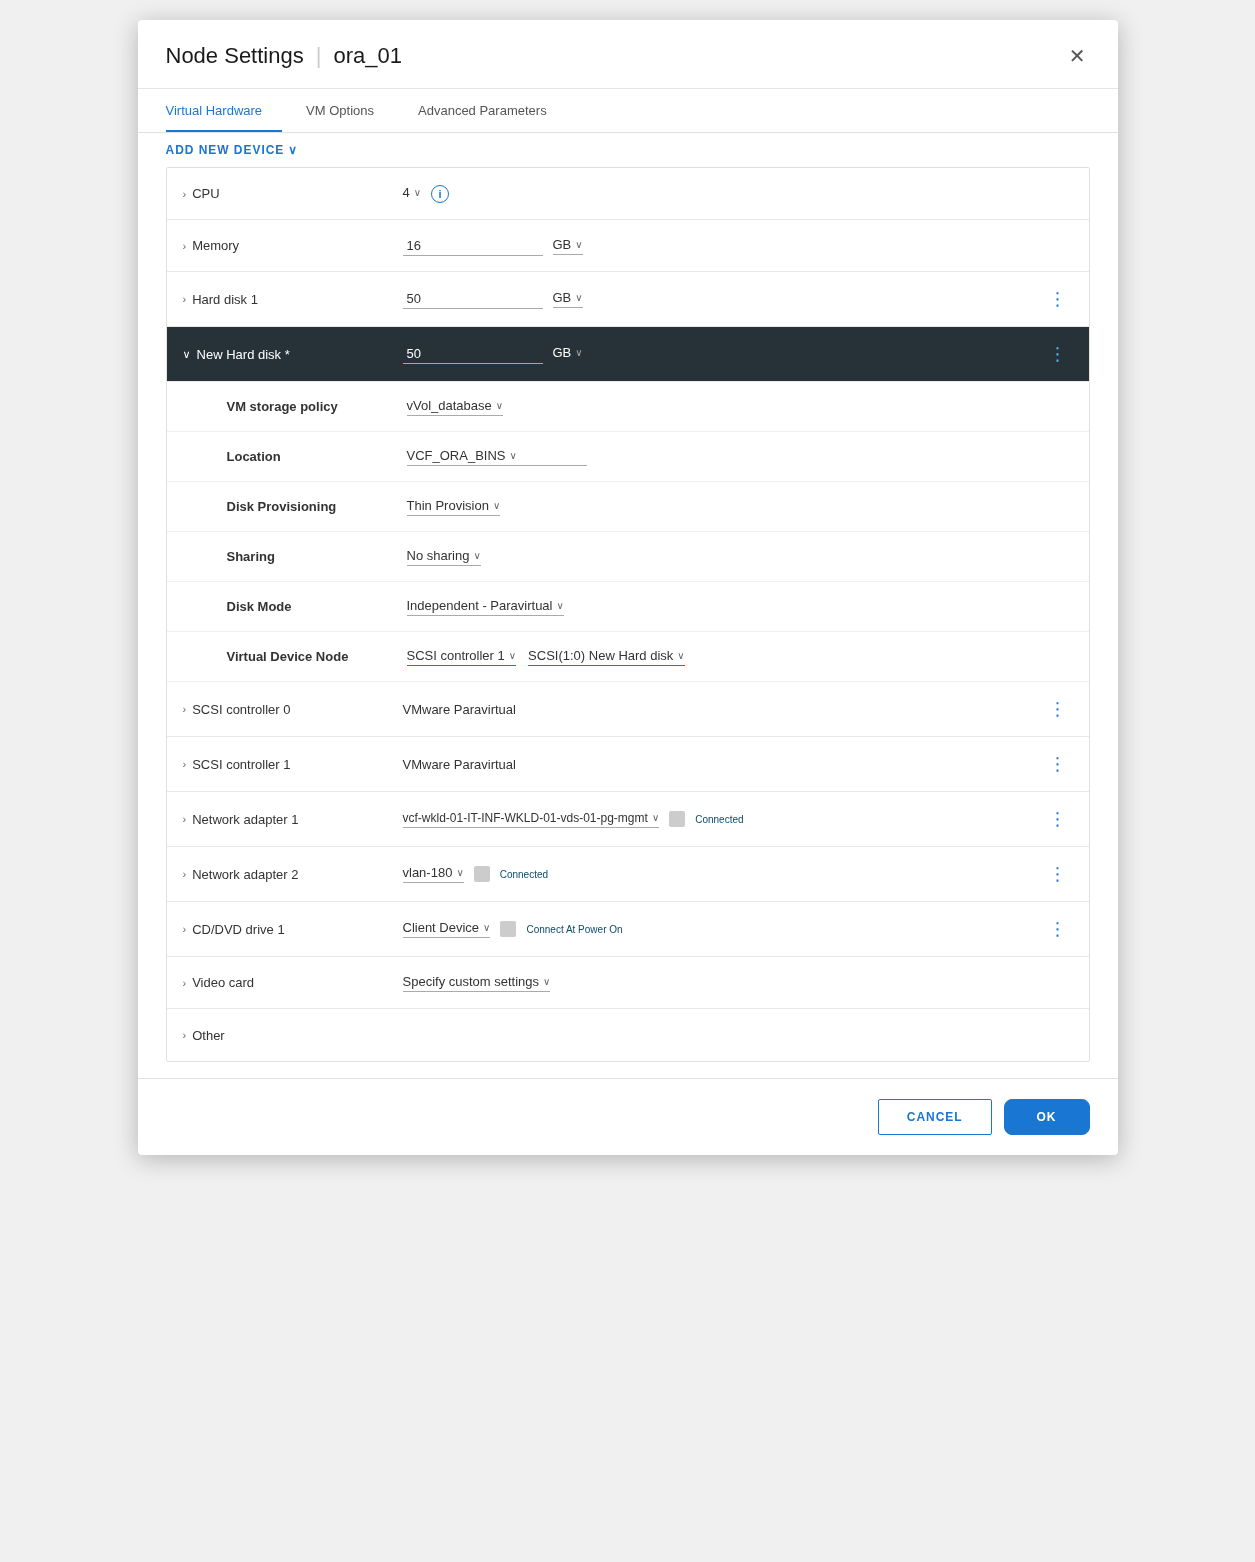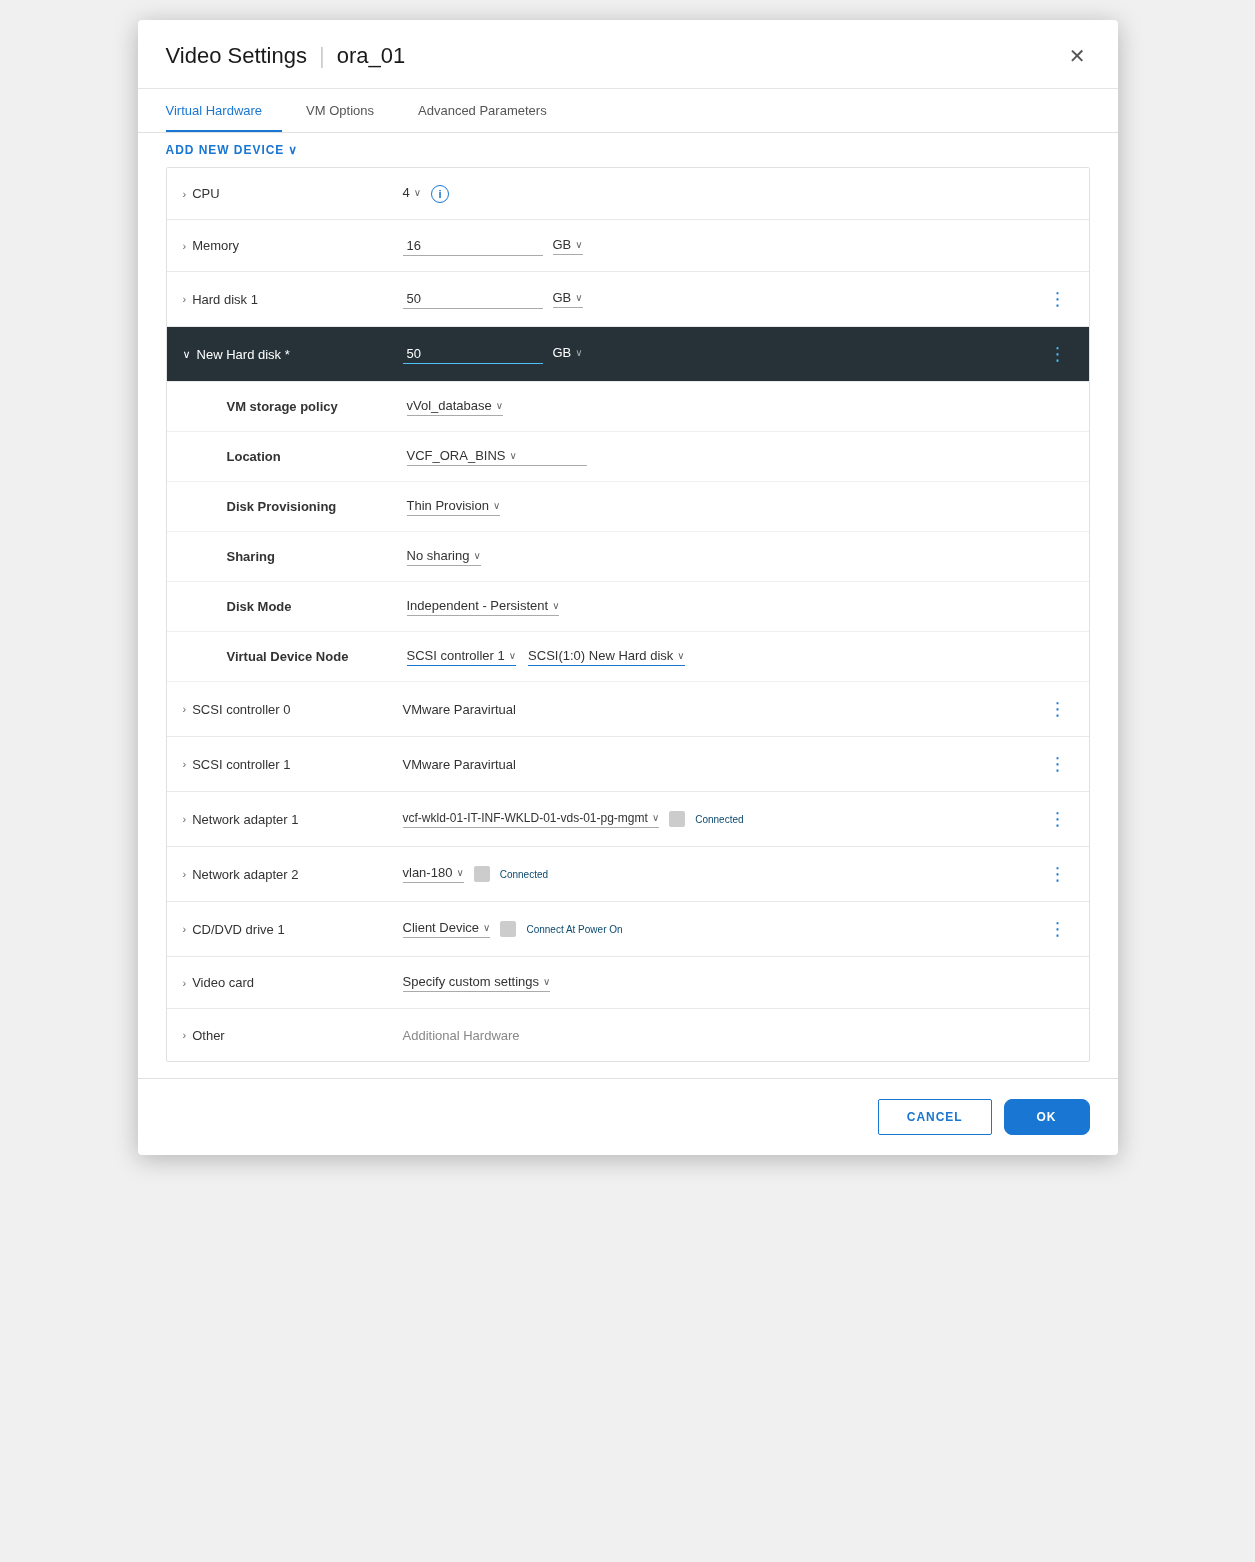--- a/index.html
+++ b/index.html
@@ -293,21 +293,21 @@
       padding-bottom: 2px;
     }
   </style>
 </head>
 <body>
 
 <div class="dialog">
 
   <div class="dialog-header">
     <div class="dialog-title-group">
-      <span class="dialog-title">Video Settings</span>
+      <span class="dialog-title">Node Settings</span>
       <span class="dialog-title-divider">|</span>
       <span class="dialog-subtitle">ora_01</span>
     </div>
     <button class="close-btn">✕</button>
   </div>
 
   <div class="tabs">
     <div class="tab active">Virtual Hardware</div>
     <div class="tab">VM Options</div>
     <div class="tab">Advanced Parameters</div>
@@ -423,21 +423,21 @@
             <span>No sharing</span>
             <span class="chevron">∨</span>
           </span>
         </div>
       </div>
 
       <div class="sub-row">
         <span class="sub-label">Disk Mode</span>
         <div class="sub-value">
           <span class="select-control underlined">
-            <span>Independent - Persistent</span>
+            <span>Independent - Paravirtual</span>
             <span class="chevron">∨</span>
           </span>
         </div>
       </div>
 
       <div class="sub-row">
         <span class="sub-label">Virtual Device Node</span>
         <div class="sub-value vdn-controls">
           <span class="select-underlined">
             <span>SCSI controller 1</span>
@@ -541,23 +541,20 @@
             <span class="chevron">∨</span>
           </span>
         </div>
       </div>
 
       <div class="device-row">
         <div class="device-label">
           <span class="expand-icon">›</span>
           <span>Other</span>
         </div>
-        <div class="device-controls">
-          <span style="font-size:13px;color:#888;">Additional Hardware</span>
-        </div>
       </div>
 
     </div>
   </div>
 
   <div class="dialog-footer">
     <button class="btn-cancel">CANCEL</button>
     <button class="btn-ok">OK</button>
   </div>
 </div>

